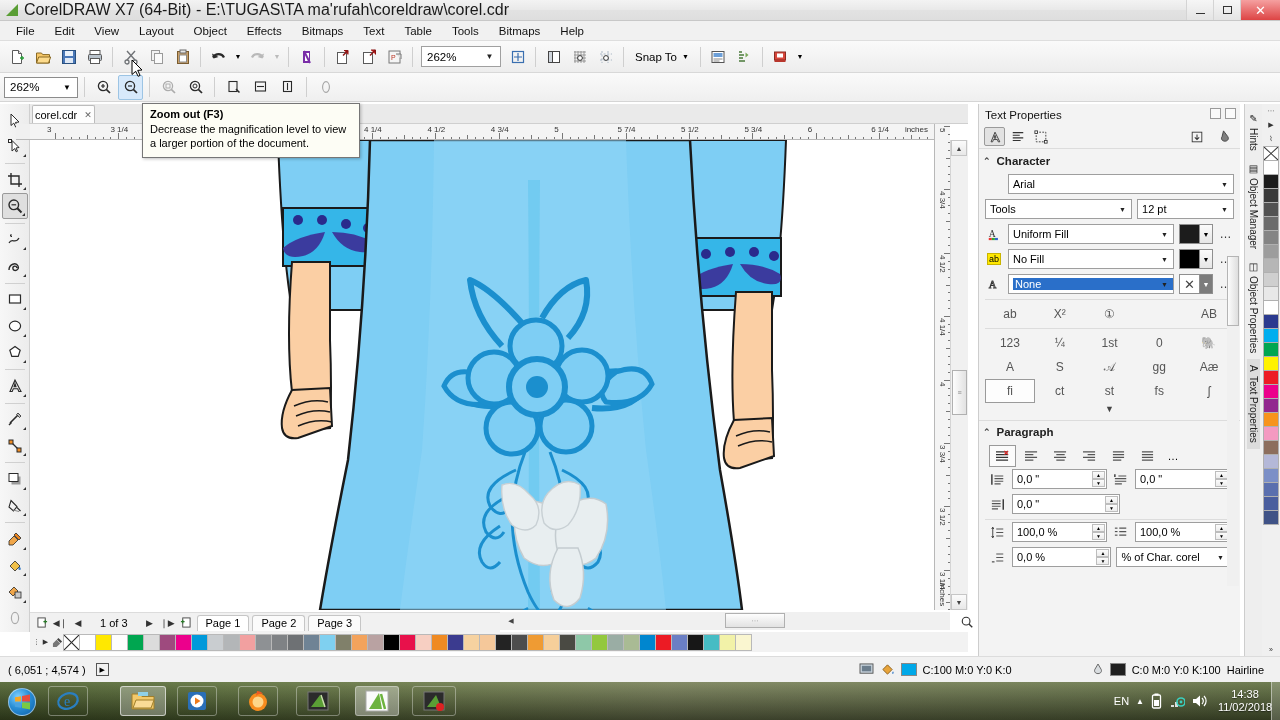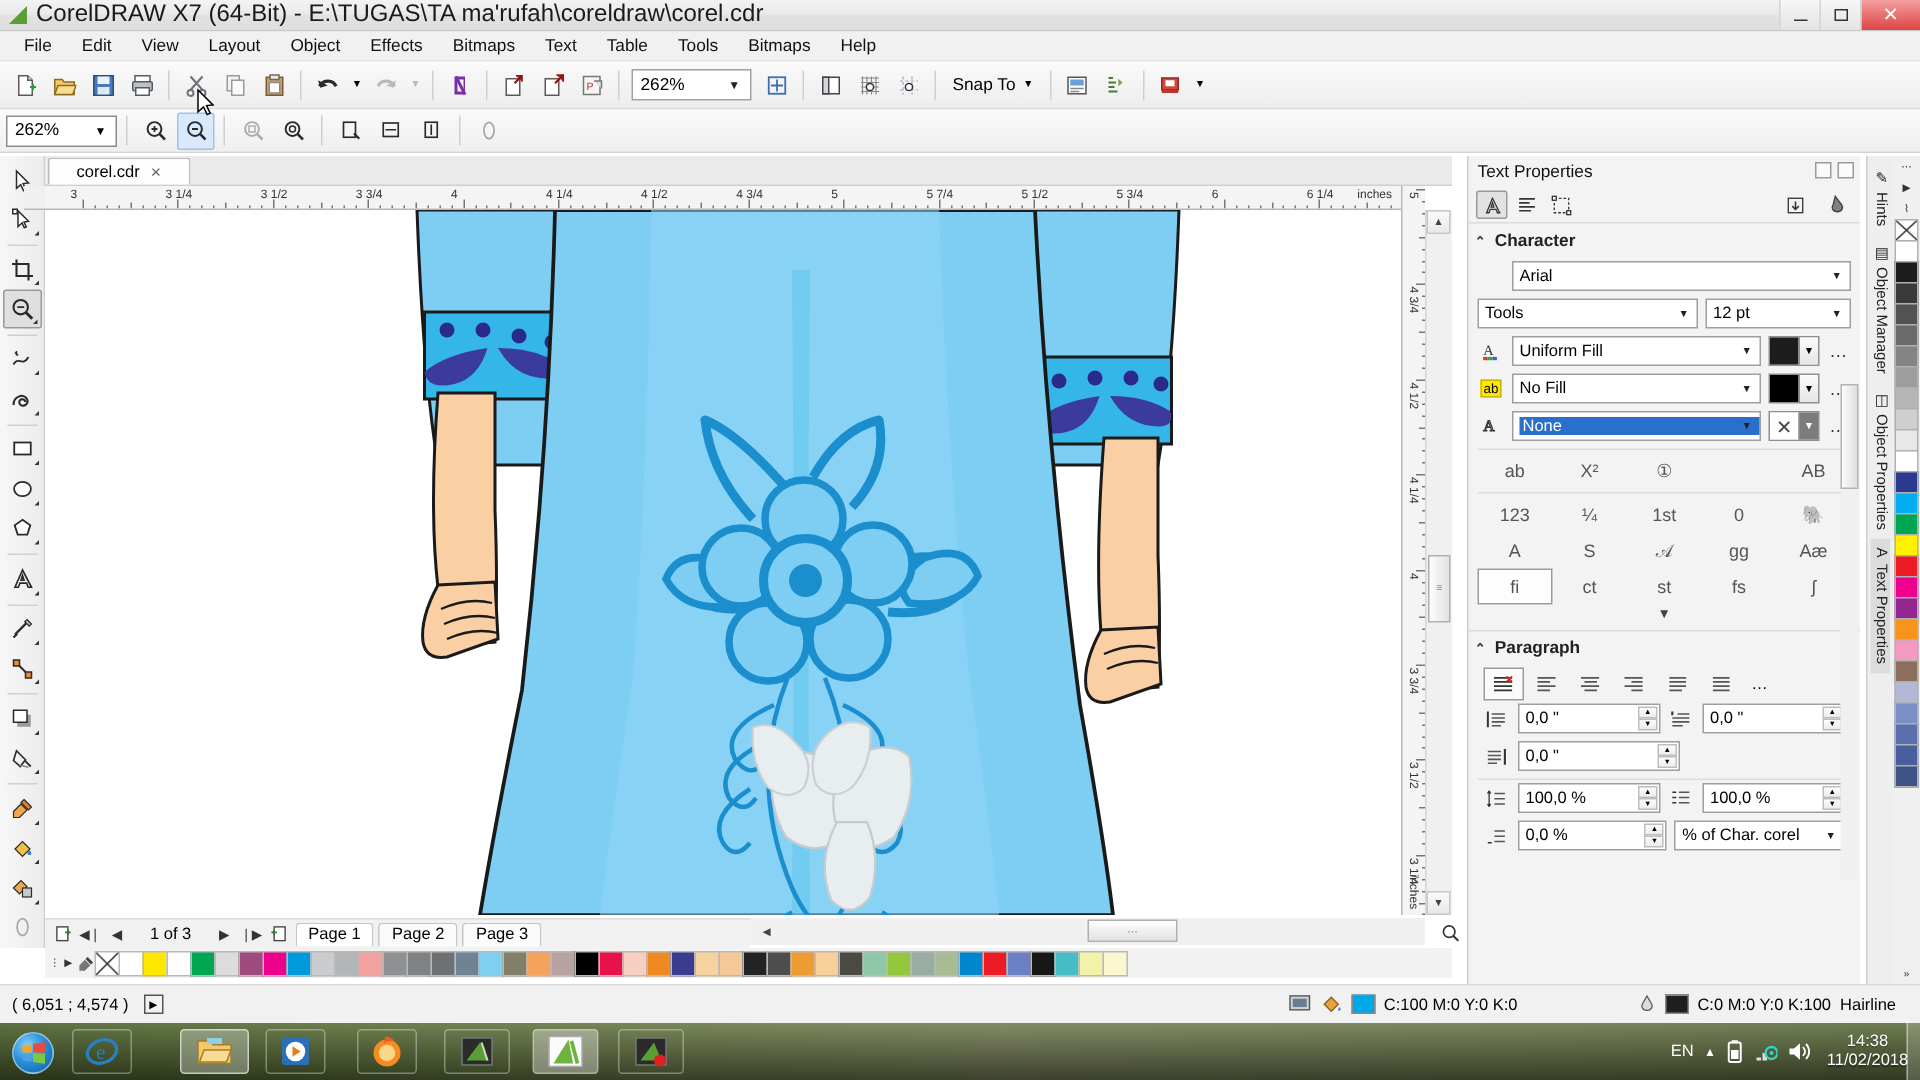--- a/index.html
+++ b/index.html
@@ -102,21 +102,21 @@
   .toolsep { width:20px; height:1px; background:#d0d0d0; margin:3px 0; }
 
   
   .doctabbar {
     position:absolute; left:30px; top:104px; width:938px; height:20px;
     background:#eaeaea; border-bottom:1px solid #cfcfcf;
     display:flex; align-items:flex-end; padding-left:2px;
   }
   .doctab {
     height:18px; background:#fdfdfd; border:1px solid #bcbcbc; border-bottom:none;
-    display:flex; align-items:center; padding:0 18px; font-size:11px;
+    display:flex; align-items:center; padding:0 2px; font-size:11px;
     border-radius:2px 2px 0 0;
   }
   .doctab .x { margin-left:7px; font-size:9px; color:#666; }
 
   
   .ruler-h {
     position:absolute; left:30px; top:124px; width:920px; height:16px;
     background:#f4f4f4; border-bottom:1px solid #b8b8b8;
     overflow:hidden; font-size:8px; color:#444;
   }
@@ -1572,20 +1572,24 @@
         <svg width="12" height="14" viewBox="0 0 14 16">
             <path d="M7 1l3.5 6c1.4 2.3 0 5.2-3.5 5.2S2.1 9.3 3.5 7z" fill="#d9dde0" stroke="#555"></path>
           </svg>
       </span>
       <span class="sb-swatch" id="sbOutline" style="background: rgb(31, 31, 31);"></span>
       <span>C:0 M:0 Y:0 K:100</span>
       <span>Hairline</span>
     </div>
   </div>
 
+  <div class="tooltip">
+    <div class="tt-title">Zoom out (F3)</div>
+    <div class="tt-body">Decrease the magnification level to view a larger portion of the document.</div>
+  </div>
 
   <div class="cursor">
     <svg width="14" height="20" viewBox="0 0 14 20">
         <path d="M1 1l10 10-4.3.4 2.4 5-2 .9-2.4-5L1 15.5z" fill="#fff" stroke="#000" stroke-width="1"></path>
       </svg>
   </div>
 
   <div class="tb-bg"></div>
   <div class="taskbar"></div>
   <div class="tb-overlay"></div>

